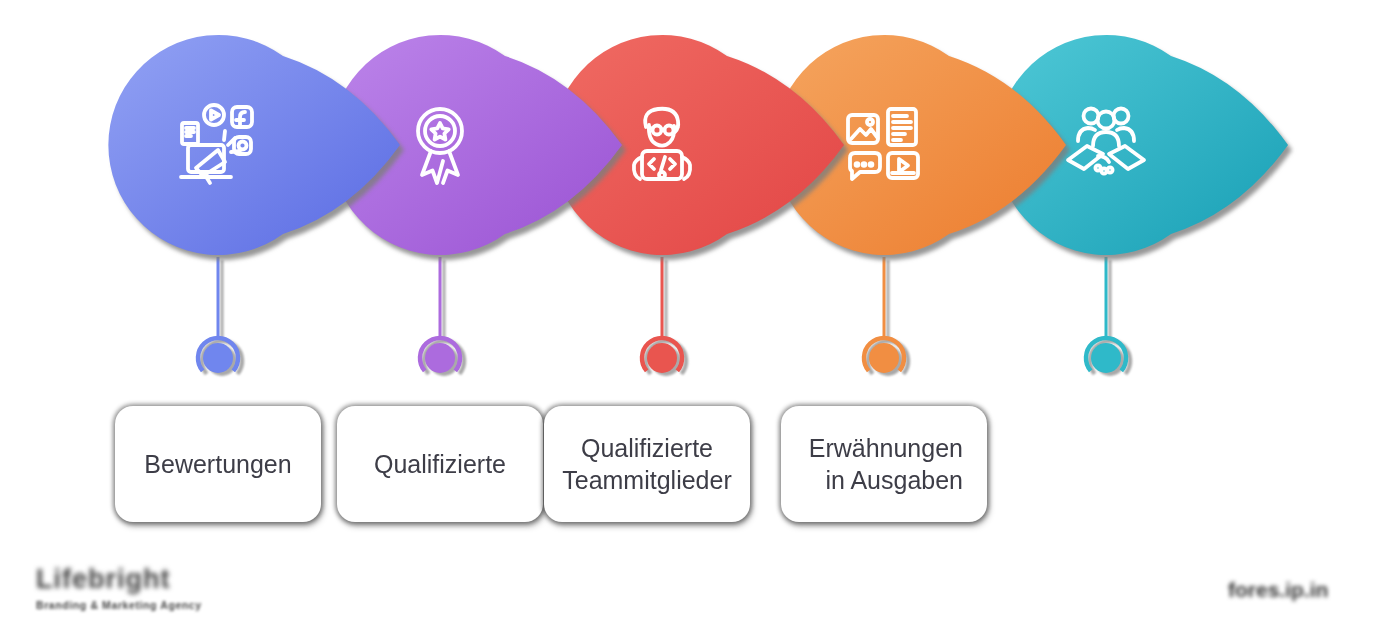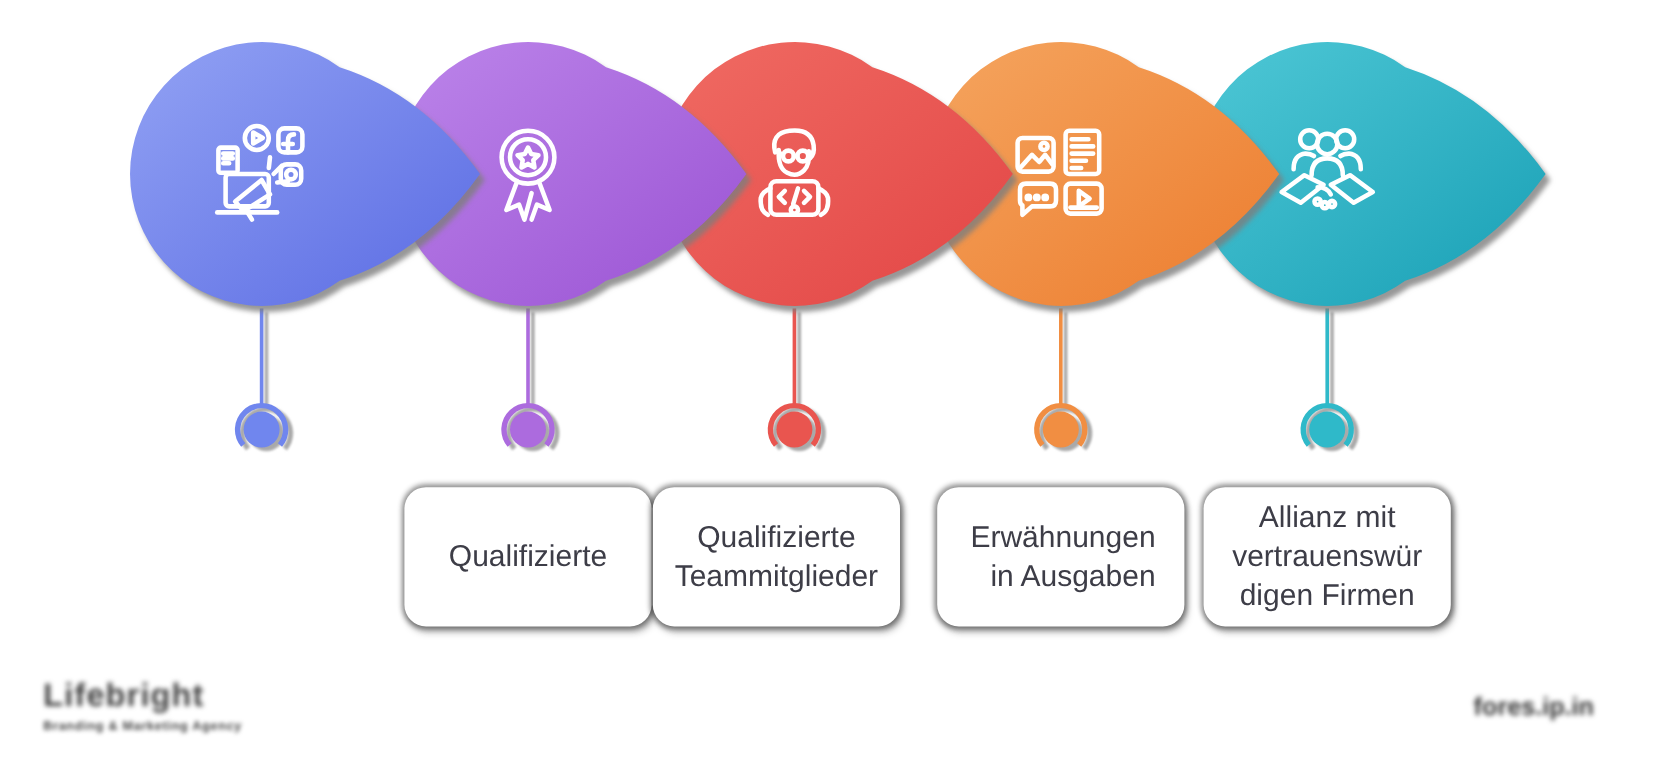--- a/index.html
+++ b/index.html
@@ -154,31 +154,31 @@
         <path d="M14 29 h8 M14 33 h8 M14 37 h5"></path>
         <rect x="16" y="46" width="36" height="27" rx="3"></rect>
         <path d="M9 78 h50"></path>
         <path d="M24 69 L46 51 L53 63 L31 77 Z"></path>
         <path d="M33 76 l5 8"></path>
         <path d="M56 46 l7 -7 M59 53 l9 -1 M52 41 l1 -9"></path>
       </g>
     </g>
   </svg>
 
+  <div class="label-box b1" style="left:115px">
+    <span class="label">Bewertungen</span>
+  </div>
   <div class="label-box b2" style="left:337px">
     <span class="label">Qualifizierte</span>
   </div>
   <div class="label-box b3" style="left:544px">
     <span class="label">Qualifizierte Teammitglieder</span>
   </div>
   <div class="label-box b4" style="left:781px">
     <span class="label">Erwähnungen in Ausgaben</span>
-  </div>
-  <div class="label-box b5" style="left:1003px">
-    <span class="label">Allianz mit vertrauenswür digen Firmen</span>
   </div>
 
   <div class="footer-logo">
     <div class="l1">Lifebright</div>
     <div class="l2">Branding &amp; Marketing Agency</div>
   </div>
 
   <div class="footer-watermark">fores.ip.in</div>
 
 </div>

